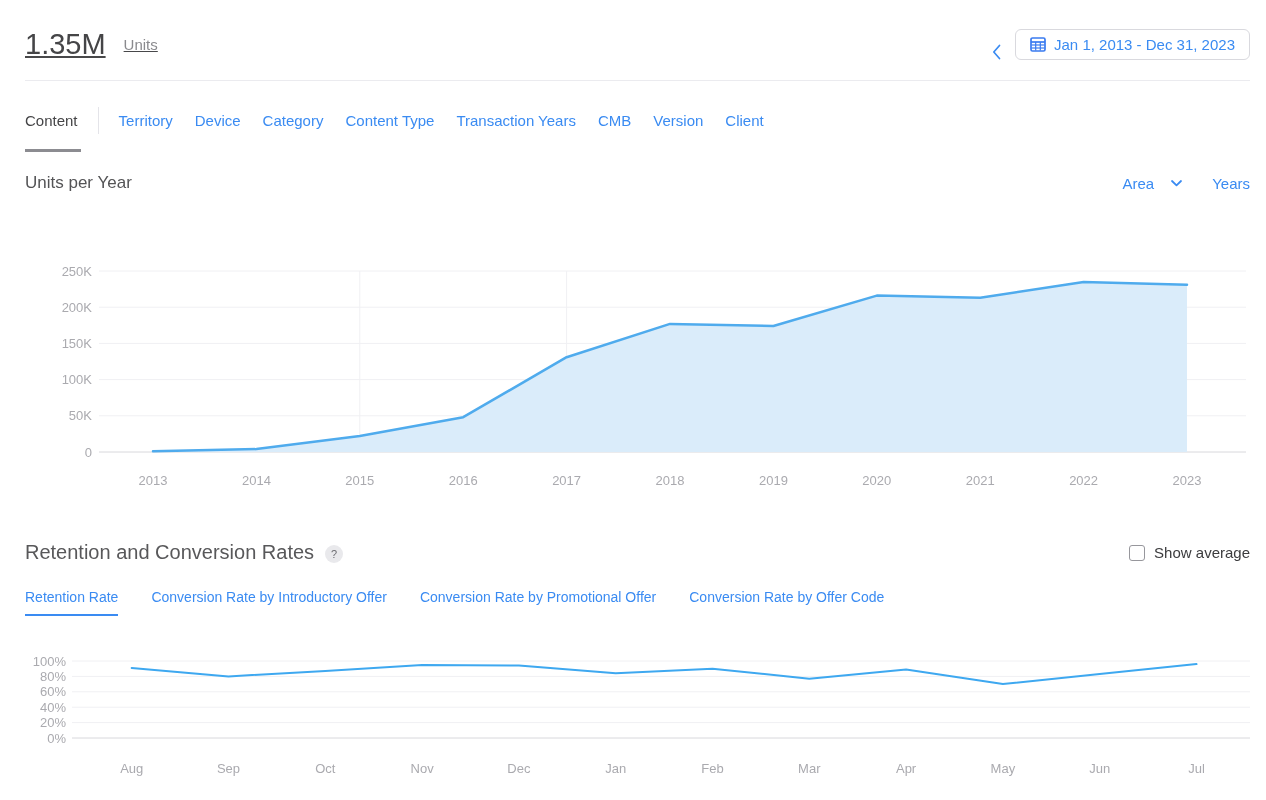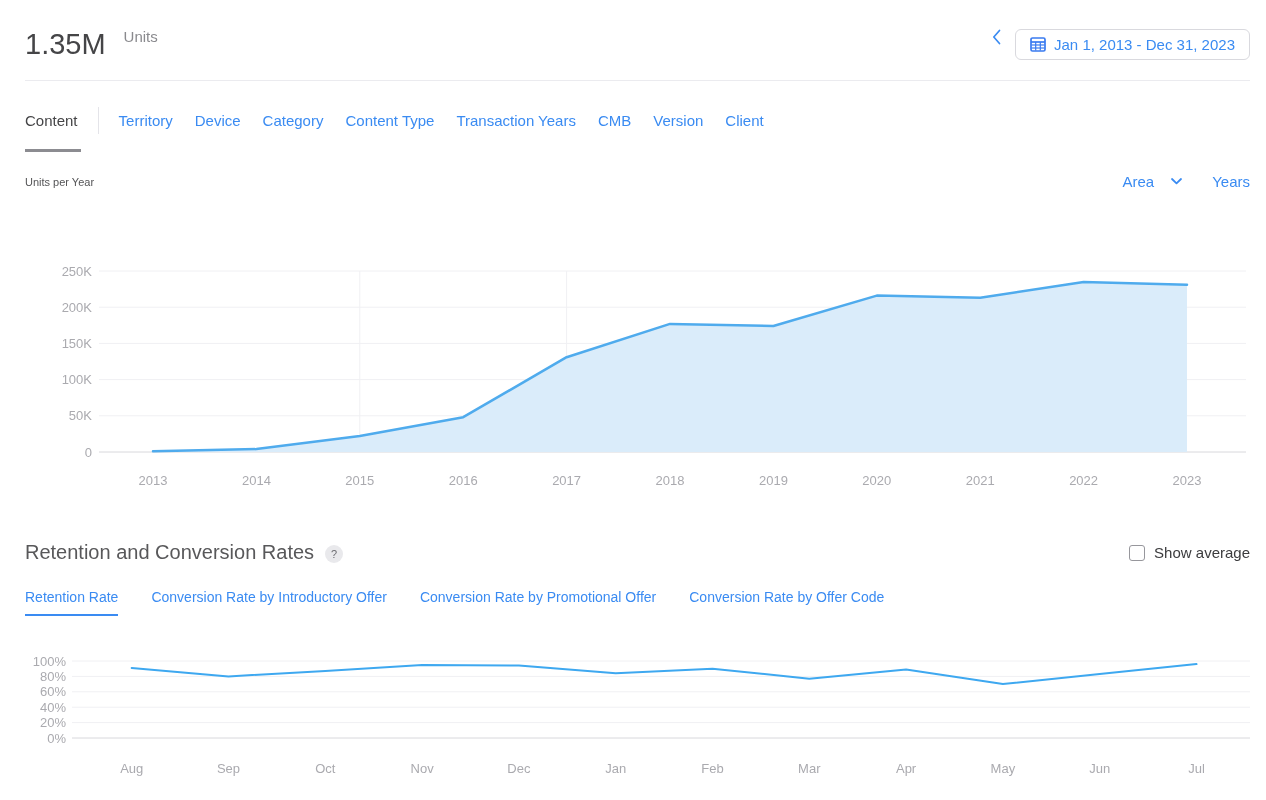--- a/index.html
+++ b/index.html
@@ -4,40 +4,40 @@
 <style>
   html,body{margin:0;padding:0;background:#fff;}
   body{
     width:1266px;height:800px;position:relative;overflow:hidden;
     font-family:"Liberation Sans",sans-serif;color:#48484a;
     -webkit-font-smoothing:antialiased;
   }
 
   
   .header-row{position:absolute;left:25px;right:16px;top:26px;display:flex;justify-content:space-between;align-items:center;height:36px;}
-  .metric{display:flex;align-items:flex-start;}
+  .metric{display:flex;align-items:center;text-decoration:underline;}
   .metric-value{font-size:29px;color:#454547;}
   .metric-unit{font-size:15px;color:#8a8a8e;margin-left:18px;}
-  .date-nav{display:flex;align-items:flex-start;gap:14px;}
+  .date-nav{display:flex;align-items:flex-end;gap:14px;}
   .chev-prev{color:#3a8bf2;display:flex;align-items:center;cursor:pointer;}
   .date-btn{display:flex;align-items:center;gap:8px;border:1px solid #d9d9de;border-radius:6px;background:#fff;
     padding:0 14px;height:31px;color:#3a8bf2;font-size:15px;cursor:pointer;font-family:inherit;}
   .divider{position:absolute;left:25px;right:16px;top:80px;border-top:1px solid #ebebef;}
 
   
   .tabbar{position:absolute;left:25px;top:107px;display:flex;align-items:center;gap:22px;font-size:15px;}
   .tab{color:#3a8bf2;cursor:pointer;white-space:nowrap;}
   .tab.active{color:#454547;}
   .tab-sep{width:1px;height:27px;background:#e4e4e9;margin:0 -2px;}
   .tab-indicator{position:absolute;left:25px;top:149px;width:56px;height:3px;background:#8c8c91;}
 
   
   .section-row{position:absolute;left:25px;right:16px;display:flex;justify-content:space-between;align-items:center;}
   #units-header{top:173px;}
-  .section-title{font-size:11px;color:#545456;}
+  .section-title{font-size:17px;color:#545456;}
   .chart-controls{display:flex;align-items:center;gap:30px;color:#3a8bf2;font-size:15px;}
   .area-select{display:flex;align-items:center;gap:17px;cursor:pointer;}
   .interval{cursor:pointer;}
 
   #retention-header{top:541px;}
   .big-title{font-size:20px;color:#58585a;display:flex;align-items:center;gap:11px;}
   .help-badge{width:18px;height:18px;border-radius:50%;background:#e9e9ec;color:#6d6d72;font-size:11px;
     display:flex;align-items:center;justify-content:center;margin-top:2px;}
   .show-average{display:flex;align-items:center;gap:9px;font-size:15px;color:#3c3c3e;cursor:pointer;}
   .checkbox{width:16px;height:16px;border:1.5px solid #97979c;border-radius:3px;background:#fff;

